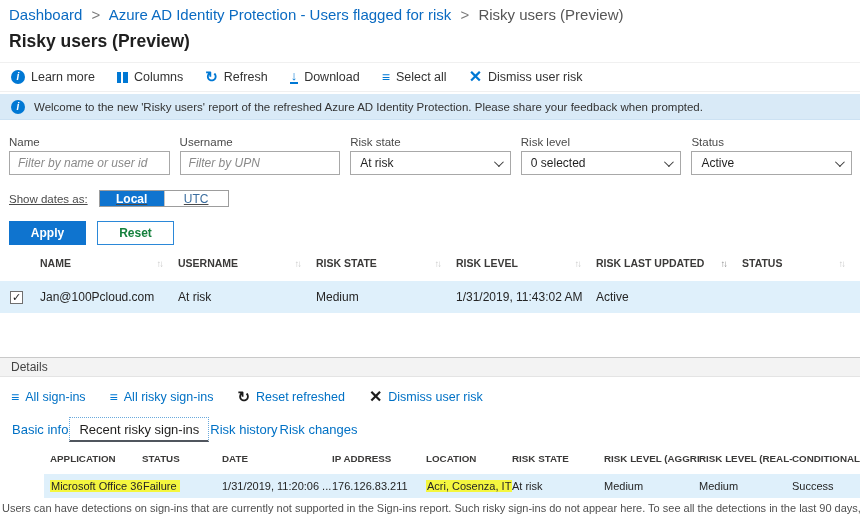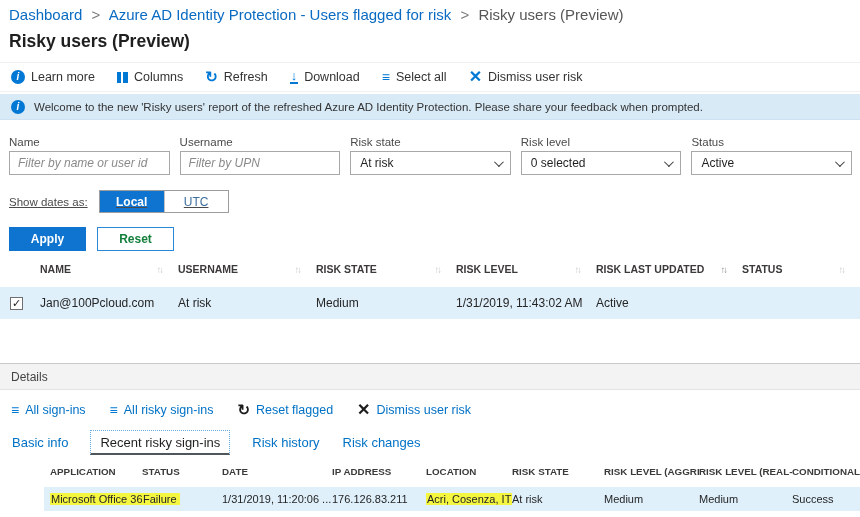--- a/index.html
+++ b/index.html
@@ -61,21 +61,21 @@
   .select {
     width: 100%; height: 24px; border: 1px solid #a8a8a8; background: #fff;
     display: flex; align-items: center; justify-content: space-between;
     padding: 0 9px; font-size: 12px; color: #1f1f1f; cursor: pointer;
   }
   .chev { width: 7px; height: 7px; border-right: 1.4px solid #3b3b3b; border-bottom: 1.4px solid #3b3b3b; transform: rotate(45deg) translateY(-2px); }
 
   
   .dates-row { display: flex; align-items: center; gap: 11px; padding: 15px 0 0 9px; font-size: 11.5px; color: #4a4a4a; text-decoration: underline; }
   .seg { display: flex; border: 1px solid #9d9d9d; }
-  .seg-opt { width: 64px; height: 21px; display: flex; align-items: center; justify-content: center; font-size: 12px; cursor: pointer; }
+  .seg-opt { width: 64px; height: 15px; display: flex; align-items: center; justify-content: center; font-size: 12px; cursor: pointer; }
   .seg-opt.on { background: #0f74cf; color: #fff; font-weight: 600; }
   .seg-opt.off { background: #fff; color: #3c6e9f; border-left: 1px solid #c3c3c3; }
 
   
   .actions-row { display: flex; gap: 11px; padding: 14px 0 0 9px; }
   .btn { width: 77px; height: 24px; font-size: 12px; font-weight: 700; display: flex; align-items: center; justify-content: center; cursor: pointer; }
   .btn-primary { background: #0f74cf; color: #fff; border: 1px solid #0f74cf; }
   .btn-secondary { background: #fff; color: #15803d; border: 1px solid #2b88d8; }
 
   
@@ -93,27 +93,27 @@
     width: 13px; height: 13px; border: 1px solid #6f6f6f; background: #fff;
     display: flex; align-items: center; justify-content: center;
     font-size: 11px; color: #1a1a1a; line-height: 1; cursor: pointer;
   }
 
   .spacer { height: 44px; }
 
   
   .details-bar {
     background: #f3f3f3; border-top: 1px solid #c9c9c9; border-bottom: 1px solid #e4e4e4;
-    height: 27px; display: flex; align-items: center; padding-left: 11px;
+    height: 20px; display: flex; align-items: center; padding-left: 11px;
     font-size: 12px; color: #444;
   }
   .d-toolbar { display: flex; align-items: center; gap: 24px; padding: 13px 0 0 11px; font-size: 12.5px; color: #0071c5; white-space: nowrap; }
   .d-tb-item { display: flex; align-items: center; gap: 6px; cursor: pointer; }
 
-  .tabs { display: flex; align-items: center; gap: 21px; padding: 13px 0 0 11px; font-size: 13px; }
+  .tabs { display: flex; align-items: center; padding: 13px 0 0 11px; font-size: 13px; }
   .tab { color: #0071c5; padding: 5px 1px; cursor: pointer; white-space: nowrap; }
   .tab.active {
     color: #201f1e; background: #fff;
     border: 1px dotted #69a9dc; border-bottom: 2px solid #50565e;
     padding: 4px 9px 3px;
   }
 
   
   .d-grid { display: grid; grid-template-columns: 92px 80px 110px 94px 86px 92px 95px 93px 1fr; align-items: center; padding-left: 6px; margin-left: 44px; }
   .d-head { height: 32px; }
@@ -267,21 +267,21 @@
   <div class="d-tb-item">
     <span class="ic-list">≡</span>
     <span>All sign-ins</span>
   </div>
   <div class="d-tb-item">
     <span class="ic-list">≡</span>
     <span>All risky sign-ins</span>
   </div>
   <div class="d-tb-item">
     <span class="ic-refresh dark">↻</span>
-    <span>Reset flagged</span>
+    <span>Reset refreshed</span>
   </div>
   <div class="d-tb-item">
     <span class="ic-x dark">✕</span>
     <span>Dismiss user risk</span>
   </div>
 </div>
 
 <div class="tabs">
   <div class="tab">Basic info</div>
   <div class="tab active">Recent risky sign-ins</div>

